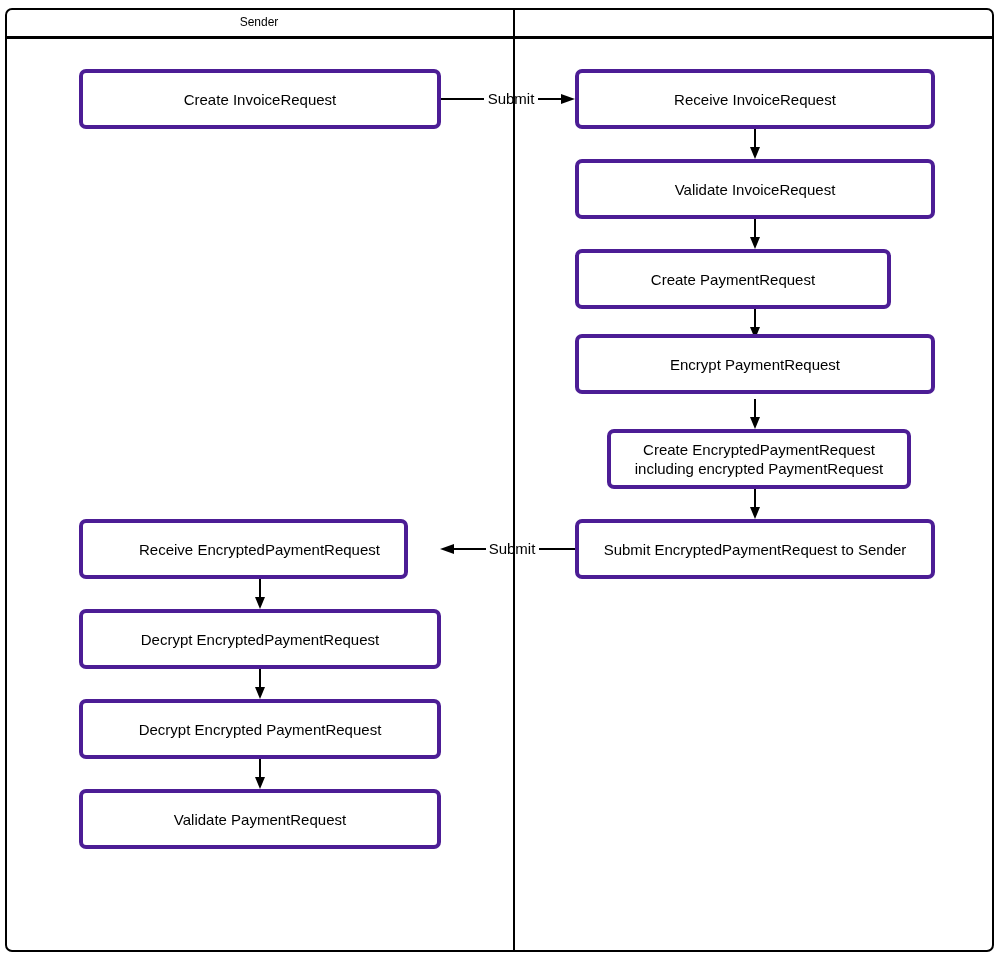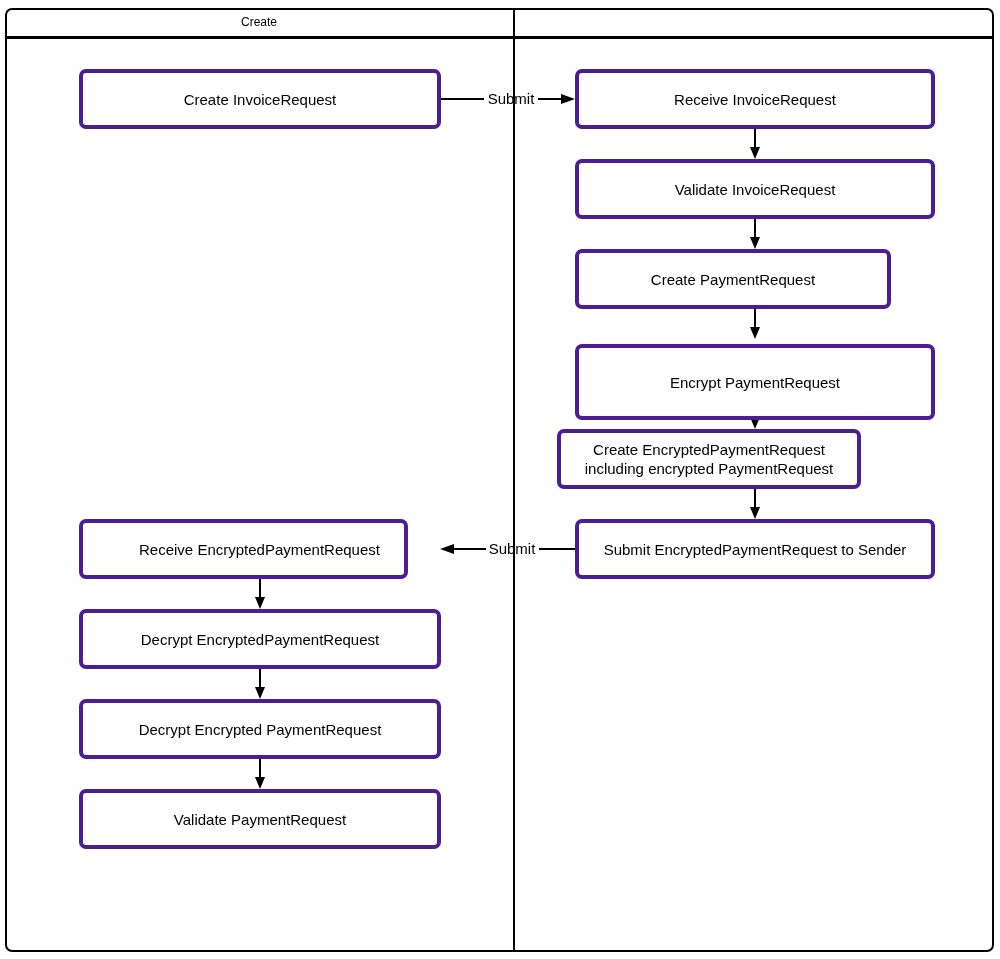--- a/index.html
+++ b/index.html
@@ -69,22 +69,22 @@
     text-align: center;
     font-size: 15px;
     line-height: 19px;
     padding: 0 14px;
     z-index: 2;
   }
   .n-create-invoice      { left: 79px;  top: 69px;  width: 362px; height: 60px; }
   .n-receive-invoice     { left: 575px; top: 69px;  width: 360px; height: 60px; }
   .n-validate-invoice    { left: 575px; top: 159px; width: 360px; height: 60px; }
   .n-create-payment      { left: 575px; top: 249px; width: 316px; height: 60px; text-align: center; }
-  .n-encrypt-payment     { left: 575px; top: 344px; width: 360px; height: 76px; }
-  .n-create-encrypted    { left: 557px; top: 429px; width: 304px; height: 60px; }
+  .n-encrypt-payment     { left: 575px; top: 334px; width: 360px; height: 60px; }
+  .n-create-encrypted    { left: 607px; top: 429px; width: 304px; height: 60px; }
   .n-submit-encrypted    { left: 575px; top: 519px; width: 360px; height: 60px; }
   .n-receive-encrypted   { left: 79px;  top: 519px; width: 329px; height: 60px; padding-left: 46px; }
   .n-validate-encrypted  { left: 79px;  top: 609px; width: 362px; height: 60px; }
   .n-decrypt-encrypted   { left: 79px;  top: 699px; width: 362px; height: 60px; }
   .n-validate-payment    { left: 79px;  top: 789px; width: 362px; height: 60px; text-align: center; }
 
   .arrows {
     position: absolute;
     left: 0;
     top: 0;
@@ -109,21 +109,21 @@
   .edge-label.to-sender   { left: 485px; top: 540px; }
 </style>
 </head>
 <body>
 
 <div class="canvas">
 
   <div class="frame"></div>
   <div class="header-sep"></div>
   <div class="lane-divider"></div>
-  <div class="lane-label sender">Create</div>
+  <div class="lane-label sender">Sender</div>
 
   <svg class="arrows" width="1000" height="959" viewBox="0 0 1000 959">
 
     <g>
       <line x1="441" y1="99" x2="484" y2="99"></line>
       <line x1="538" y1="99" x2="561" y2="99"></line>
       <polygon points="561,94 561,104 575,99"></polygon>
     </g>
 
     <g>

